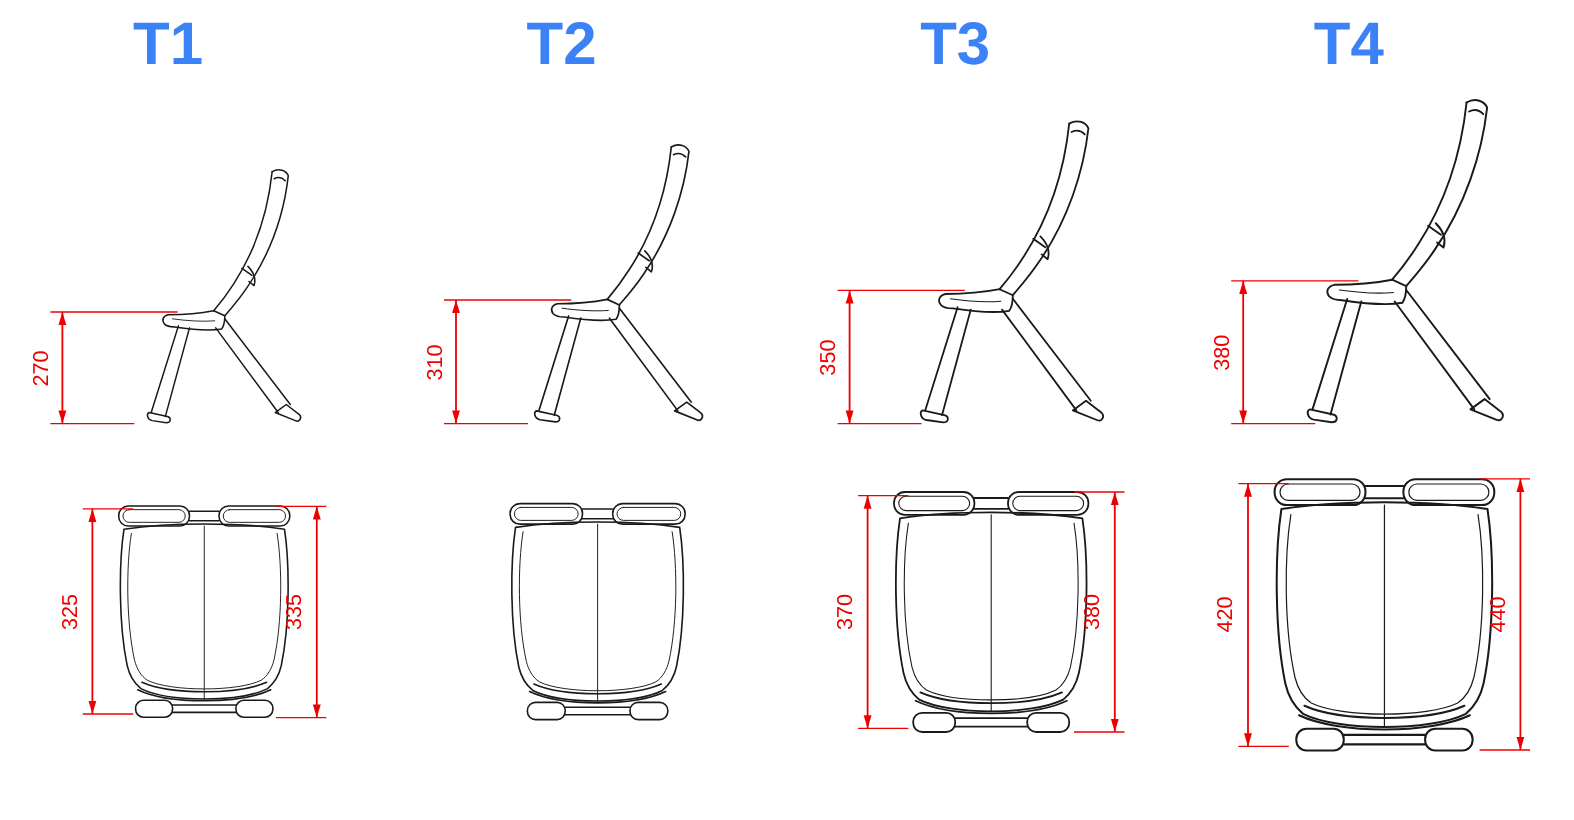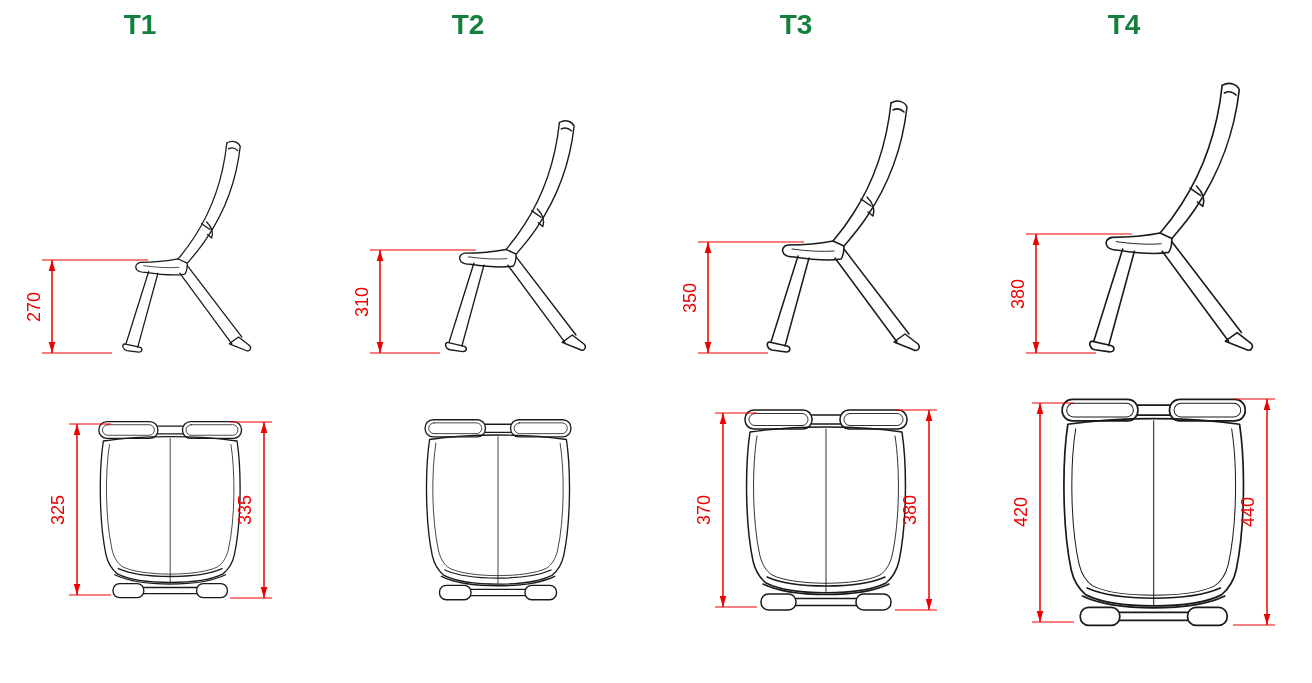--- a/index.html
+++ b/index.html
@@ -7,24 +7,24 @@
   body {
     width: 1312px; height: 683px;
     background: #ffffff;
     font-family: "Liberation Sans", sans-serif;
     overflow: hidden;
   }
   .board { display: flex; width: 1312px; padding-top: 4px; }
   .column { width: 328px; display: flex; flex-direction: column; align-items: center; }
   .size-title {
     margin: 6px 0 0;
-    font-size: 28px;
+    font-size: 50px;
     font-weight: bold;
     line-height: 1.05;
-    color: #15803d;
+    color: #3b82f6;
     transform: translateX(-24px);
     height: 48px;
   }
   svg.view { display: block; }
   .view.top { margin-top: 26px; }
   .svg-defs { position: absolute; width: 0; height: 0; }
   .chair-use { stroke: var(--line, #1a1a1a); }
   #chair-side path, #chair-top path, #chair-top rect {
     fill: none;
     stroke-width: 1.5;

